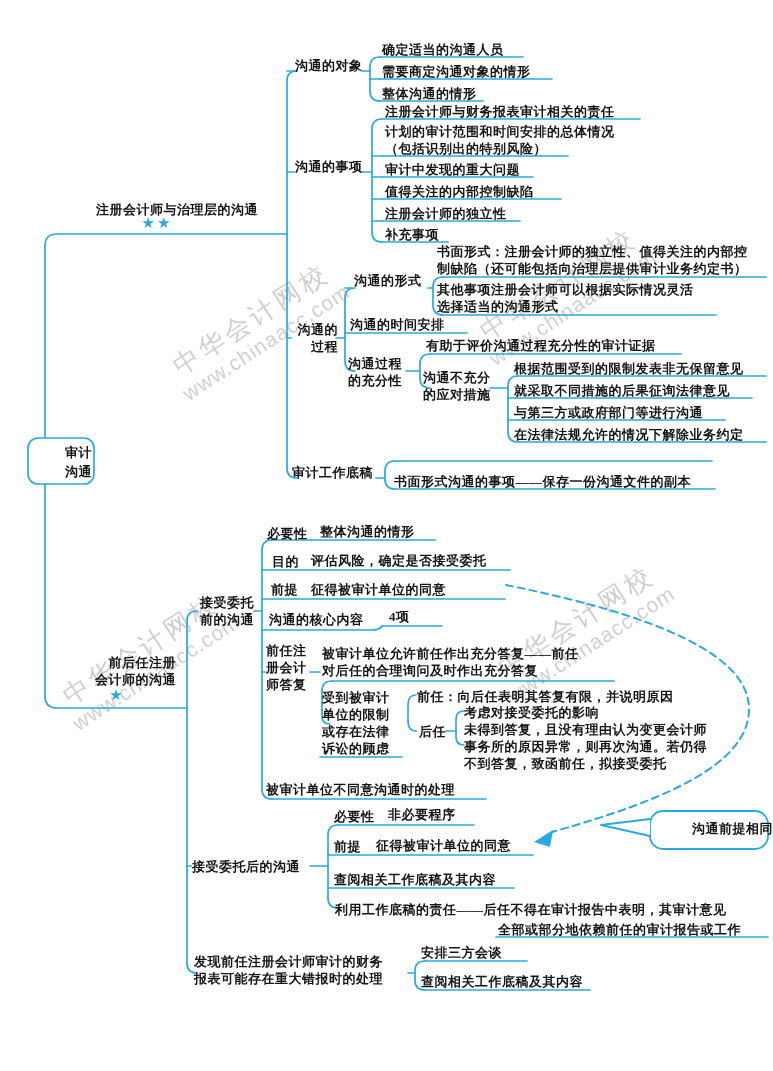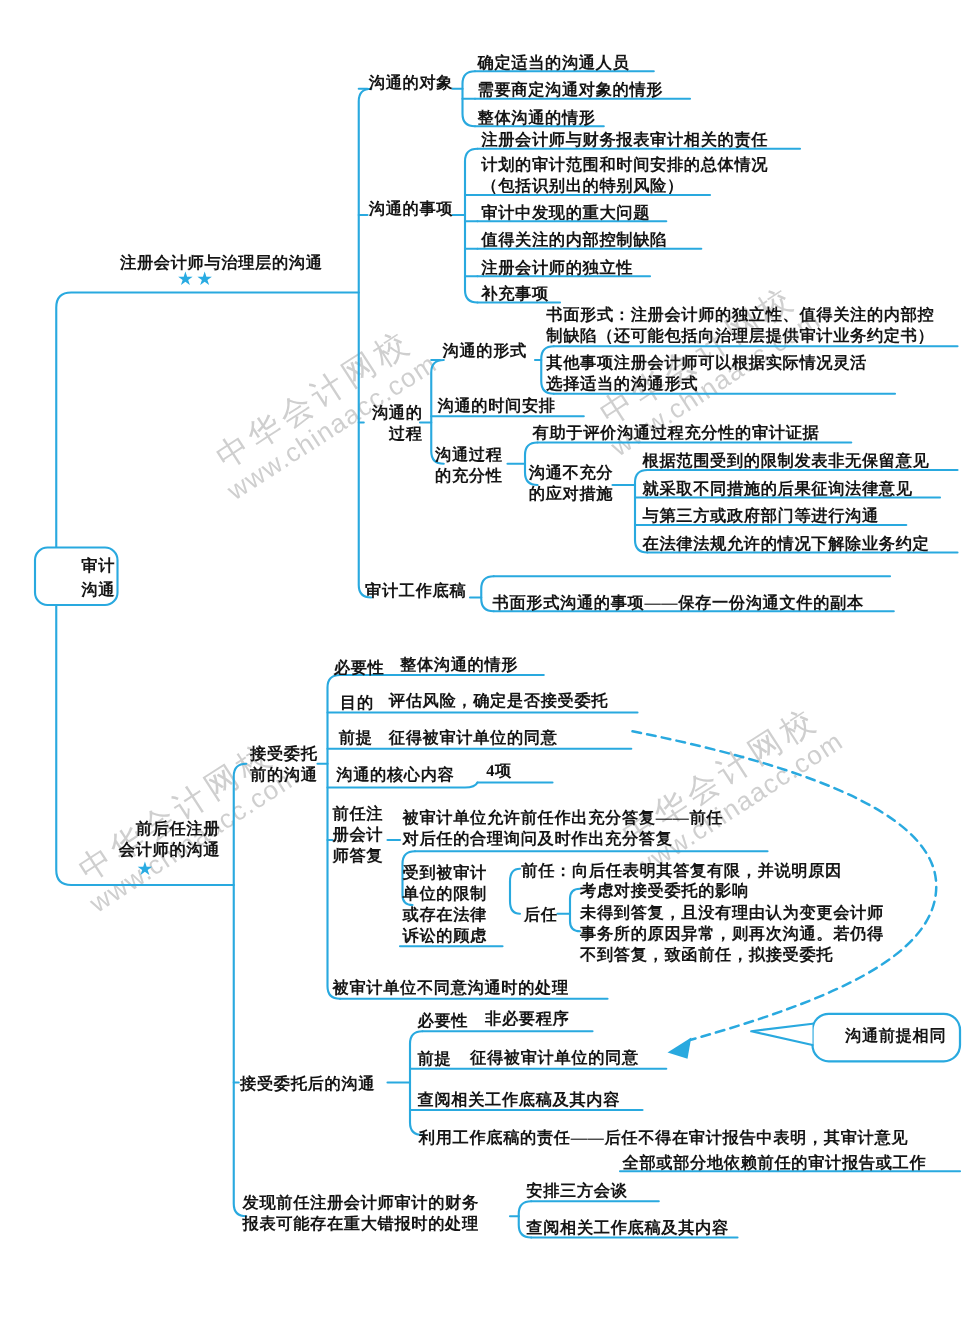--- a/index.html
+++ b/index.html
@@ -223,15 +223,15 @@
   <div class="nd" style="left:376px;top:837px">征得被审计单位的同意</div>
   <div class="nd" style="left:334px;top:871px">查阅相关工作底稿及其内容</div>
   <div class="nd hang" style="left:335px;top:900px">利用工作底稿的责任——后任不得在审计报告中表明，其审计意见
 全部或部分地依赖前任的审计报告或工作</div>
 
   <div class="nd" style="left:194px;top:953px">发现前任注册会计师审计的财务
 报表可能存在重大错报时的处理</div>
   <div class="nd" style="left:421px;top:944px">安排三方会谈</div>
   <div class="nd" style="left:421px;top:973px">查阅相关工作底稿及其内容</div>
 
-  <div class="nd c" style="left:652px;top:820px;width:105px">沟通前提相同</div>
+  <div class="nd c" style="left:668px;top:820px;width:105px">沟通前提相同</div>
 
 </div>
 
 </body></html>

